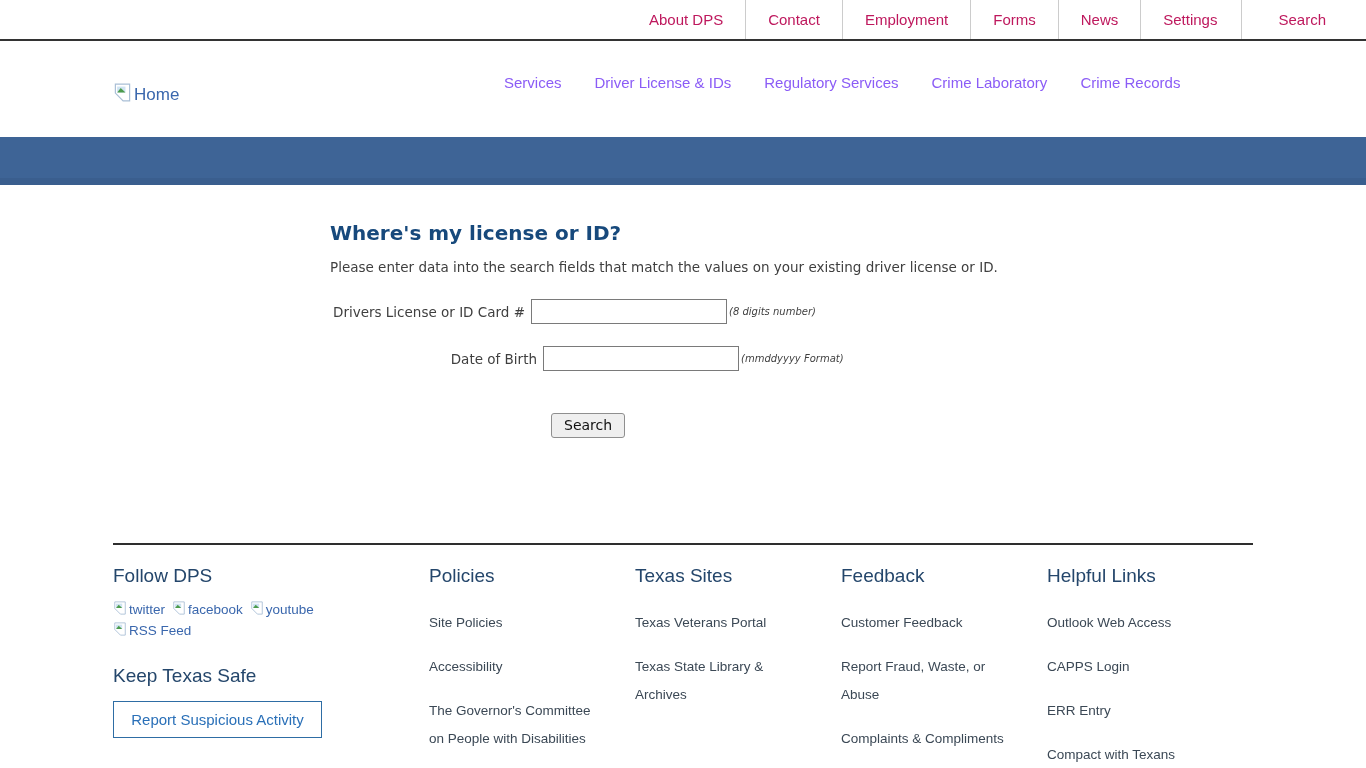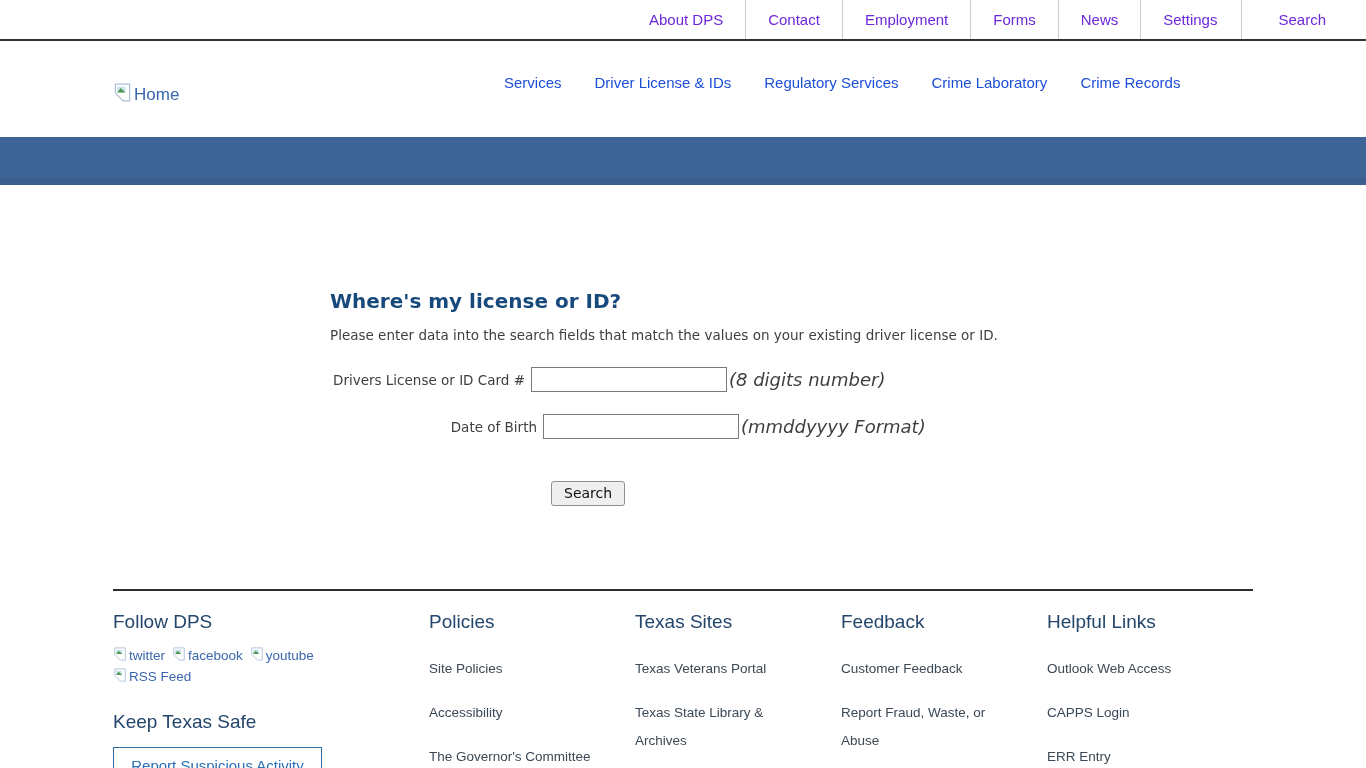--- a/index.html
+++ b/index.html
@@ -3,53 +3,53 @@
 <meta charset="utf-8">
 <style>
   * { margin: 0; padding: 0; box-sizing: border-box; }
   html, body { width: 1366px; height: 768px; overflow: hidden; background: #ffffff;
     font-family: "Liberation Sans", sans-serif; }
 
   
   .topbar { height: 41px; border-bottom: 2px solid #333333; display: flex;
     justify-content: flex-end; align-items: stretch; padding-right: 18px; background: #ffffff; }
   .topbar-item { display: flex; align-items: center; padding: 0 22px; font-size: 15px;
-    color: #6d28d9; border-left: 1px solid #cccccc; cursor: pointer; }
+    color: #be185d; border-left: 1px solid #cccccc; cursor: pointer; }
   .topbar-item:first-child { border-left: none; }
   .topbar-item.settings { padding-right: 24px; }
   .topbar-item.search-item { padding-left: 36px; }
 
   
   .header { height: 96px; background: #ffffff; }
   .container { width: 1140px; margin: 0 auto; position: relative; }
   .header .container { height: 112px; }
   .home-link { position: absolute; left: 0; top: 42px; display: inline-flex; align-items: center;
     gap: 2px; color: #3a67ad; font-size: 17px; text-decoration: none; cursor: pointer; }
   .main-nav { position: absolute; left: 391px; top: 27px; width: 690px; display: flex;
     flex-wrap: wrap; column-gap: 33px; row-gap: 15px; }
-  .main-nav a { font-size: 15px; color: #1d4ed8; text-decoration: none; line-height: 29px;
+  .main-nav a { font-size: 15px; color: #8b5cf6; text-decoration: none; line-height: 29px;
     cursor: pointer; white-space: nowrap; }
 
   
   .banner { height: 48px; background: #3e6496; border-bottom: 7px solid #3a5e8e; }
 
   
   .main { height: 358px; font-family: "DejaVu Sans", sans-serif; }
-  .main-inner { margin-left: 217px; padding-top: 58px; margin-top: 46px; }
+  .main-inner { margin-left: 217px; padding-top: 36px; }
   .page-title { font-size: 20px; font-weight: bold; color: #17497c; margin-bottom: 14px; }
   .instructions { font-size: 13.5px; color: #3f3f3f; }
   .form-row { display: flex; align-items: center; }
   .form-row.row-0 { margin-top: 24px; }
   .form-row.row-1 { margin-top: 22px; }
   .form-label { font-size: 13.5px; color: #3f3f3f; width: 201px; text-align: right;
     flex: none; padding-right: 6px; }
   .form-row.row-1 .form-label { width: 213px; }
   .form-input { width: 196px; height: 25px; border: 1px solid #7a7a7a; background: #ffffff;
     font-size: 14px; font-family: "DejaVu Sans", sans-serif; padding: 0 4px; border-radius: 0; }
-  .form-hint { font-size: 18px; font-style: italic; color: #3f3f3f; margin-left: 2px; }
+  .form-hint { font-size: 10px; font-style: italic; color: #3f3f3f; margin-left: 2px; }
   .search-btn { margin-left: 221px; margin-top: 42px; background: #efefef;
     border: 1px solid #8f8f8f; border-radius: 3px; padding: 3px 12px 4px; font-size: 14px;
     color: #111111; font-family: "DejaVu Sans", sans-serif; cursor: pointer; }
 
   
   .footer .container { border-top: 2px solid #2e2e2e; padding-top: 18px; display: flex; }
   .fcol { width: 206px; }
   .fcol.follow { width: 316px; }
   .fheading { font-size: 19px; font-weight: 400; color: #24466b; margin: 2px 0 0; }
   .flinks { margin-top: 22px; }

